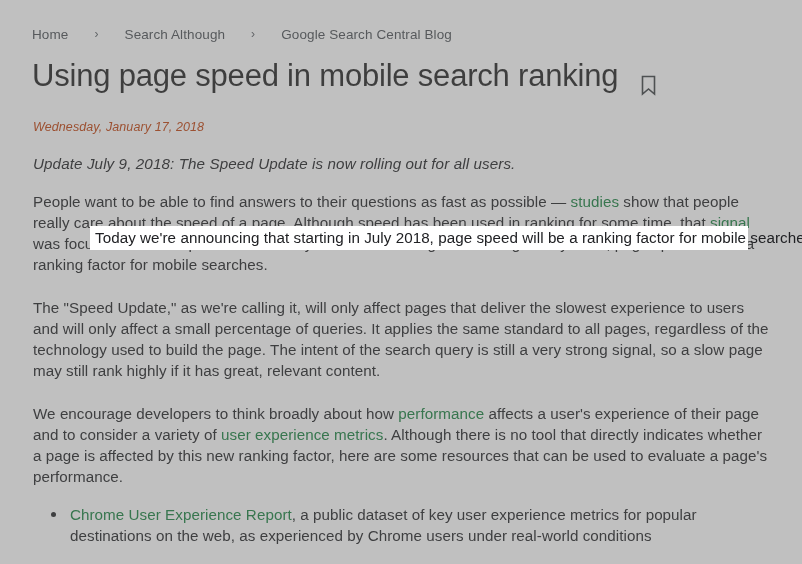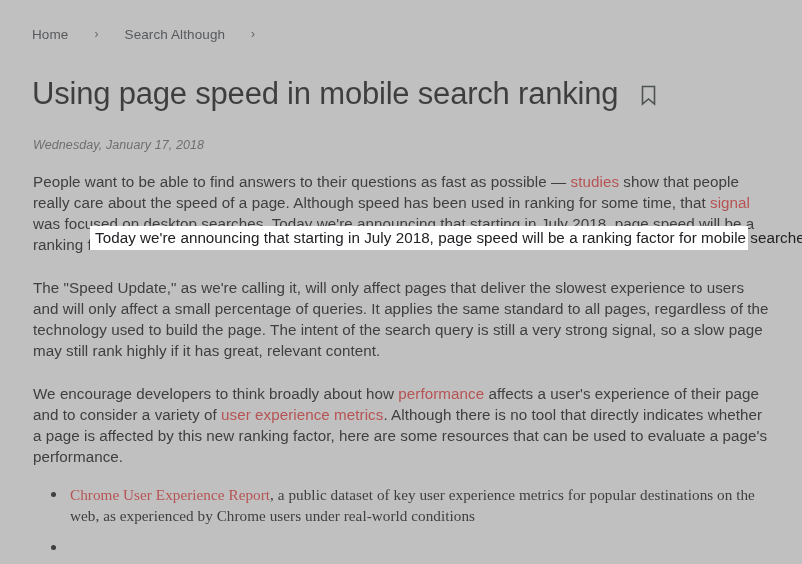--- a/index.html
+++ b/index.html
@@ -43,23 +43,23 @@
   .breadcrumb .sep {
     font-size: 12px;
     color: #5f6368;
     line-height: 1;
     transform: translateY(-0.5px);
   }
 
   
   .title-row {
     display: flex;
-    align-items: center;
+    align-items: flex-end;
     gap: 22px;
-    margin-top: 32px;
+    margin-top: 14px;
   }
   h1.page-title {
     font-size: 31px;
     font-weight: 400;
     line-height: 1.15;
     margin: 0;
     color: #1f1f1f;
     letter-spacing: -0.2px;
     white-space: nowrap;
   }
@@ -69,57 +69,56 @@
     display: block;
     flex: none;
     transform: translateY(2px);
   }
   .bookmark-icon svg { display: block; }
 
   
   .pubdate {
     font-style: italic;
     font-size: 12.5px;
-    color: #737373;
+    color: #c2410c;
     margin: 26px 0 0 1px;
     letter-spacing: .1px;
   }
   .update-line {
     font-style: italic;
     font-size: 15.2px;
     color: #202124;
     margin: 21px 0 0 1px;
     letter-spacing: .1px;
   }
   p.body {
     font-size: 15.2px;
     line-height: 21px;
     color: #202124;
     margin: 19px 0 0 1px;
     letter-spacing: .05px;
   }
   p.tight { margin-top: 22px; }
   a.link {
-    color: #ef4444;
+    color: #15803d;
     text-decoration: none;
   }
 
   ul.resources {
     margin: 17px 0 0 0;
     padding-left: 38px;
     list-style: none;
   }
   ul.resources li {
     font-size: 15.2px;
     line-height: 21px;
     color: #202124;
     margin-top: 11px;
     position: relative;
     letter-spacing: .05px;
-    font-family: Liberation Serif, serif;
   }
   ul.resources li:first-child { margin-top: 0; }
   ul.resources li::before {
     content: "";
     position: absolute;
     left: -19px;
     top: 8px;
     width: 5px;
     height: 5px;
     border-radius: 50%;
@@ -164,33 +163,35 @@
 <body>
 
 <div class="page">
   <div class="content">
 
     <nav class="breadcrumb">
       <span class="crumb">Home</span>
       <span class="sep">›</span>
       <span class="crumb">Search Although</span>
       <span class="sep">›</span>
+      <span class="crumb">Google Search Central Blog</span>
     </nav>
 
     <div class="title-row">
       <h1 class="page-title">Using page speed in mobile search ranking</h1>
       <span class="bookmark-icon">
         <svg viewBox="0 0 17 21" width="17" height="21" aria-hidden="true">
           <path d="M2.5 1.5 H14.5 V19 L8.5 14 L2.5 19 Z" fill="none" stroke="#3c4043" stroke-width="1.6" stroke-linejoin="miter"></path>
         </svg>
       </span>
     </div>
 
     <div class="pubdate">Wednesday, January 17, 2018</div>
 
+    <div class="update-line">Update July 9, 2018: The Speed Update is now rolling out for all users.</div>
 
     <p class="body"><span>People want to be able to find answers to their questions as fast as possible — </span><a class="link" href="#">studies</a><span> show that people really care about the speed of a page. Although speed has been used in ranking for some time, that </span><a class="link" href="#">signal</a><span> was focused on desktop searches.</span> <span>Today we're announcing that starting in July 2018, page speed will be a ranking factor for mobile searches.</span></p>
 
     <p class="body tight">The "Speed Update," as we're calling it, will only affect pages that deliver the slowest experience to users and will only affect a small percentage of queries. It applies the same standard to all pages, regardless of the technology used to build the page. The intent of the search query is still a very strong signal, so a slow page may still rank highly if it has great, relevant content.</p>
 
     <p class="body tight"><span>We encourage developers to think broadly about how </span><a class="link" href="#">performance</a><span> affects a user's experience of their page and to consider a variety of </span><a class="link" href="#">user experience metrics</a><span>. Although there is no tool that directly indicates whether a page is affected by this new ranking factor, here are some resources that can be used to evaluate a page's performance.</span></p>
 
     <ul class="resources">
       <li><a class="link" href="#">Chrome User Experience Report</a><span>, a public dataset of key user experience metrics for popular destinations on the web, as experienced by Chrome users under real-world conditions</span></li>
       <li></li>

